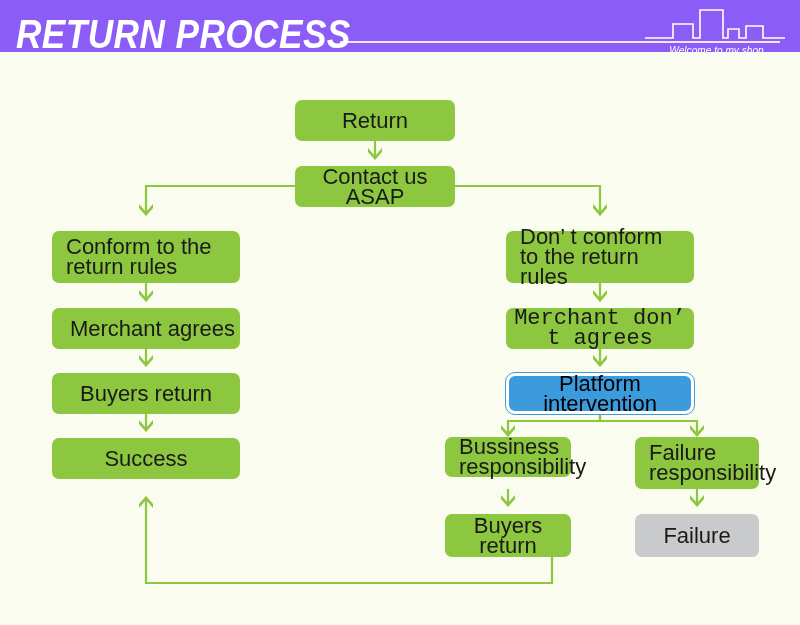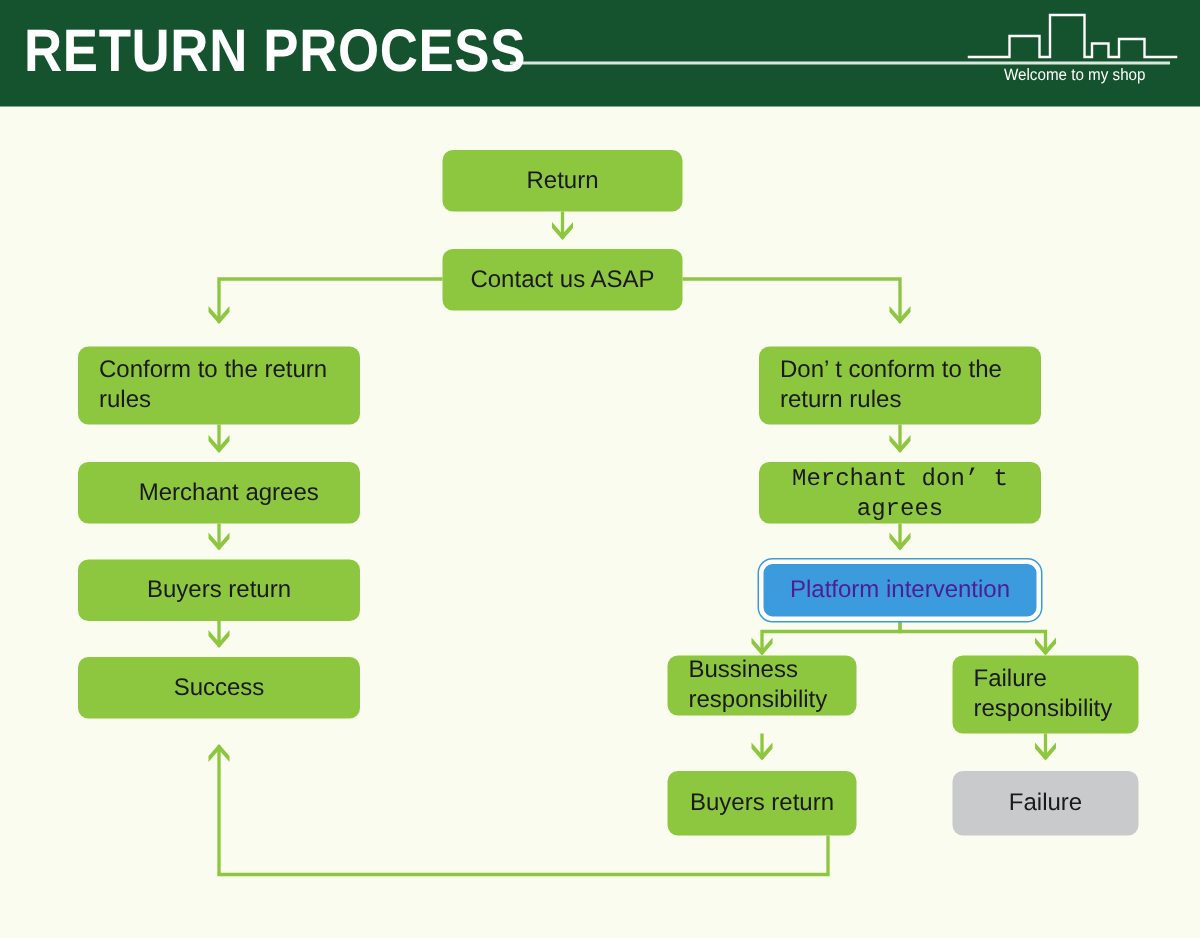--- a/index.html
+++ b/index.html
@@ -13,23 +13,24 @@
     font-family: "Liberation Sans", sans-serif;
     overflow: hidden;
     position: relative;
   }
 
   
   #header {
     position: absolute;
     left: 0; top: 0;
     width: 800px;
-    height: 71px;
-    background: #14532d;
+    height: 52px;
+    background: #8b5cf6;
     overflow: hidden;
+    font-style: italic;
   }
   #header-title {
     position: absolute;
     left: 16px;
     top: 12px;
     color: #ffffff;
     font-size: 40px;
     line-height: 44px;
     font-weight: bold;
     letter-spacing: 0.5px;
@@ -76,42 +77,42 @@
     pointer-events: none;
   }
 
   
   .node {
     position: absolute;
     box-sizing: border-box;
     border-radius: 7px;
     background: #8dc63f;
     color: #1a1a1a;
-    font-size: 16px;
+    font-size: 22px;
     line-height: 20px;
     display: flex;
     align-items: center;
     font-family: "Liberation Sans", sans-serif;
   }
   .node.center {
     justify-content: center;
     text-align: center;
   }
   .node.left {
     justify-content: flex-start;
     text-align: left;
     padding-left: 14px;
     padding-right: 8px;
   }
   .node.gray {
     background: #c9cacb;
   }
   .node.blue {
     background: #3c9bdc;
-    color: #4c1d95;
+    color: #000000;
     border: 3px solid #ffffff;
     outline: 1px solid #3c9bdc;
     border-radius: 9px;
   }
   .node .txt {
     display: block;
     width: 100%;
   }
 </style>
 </head>

